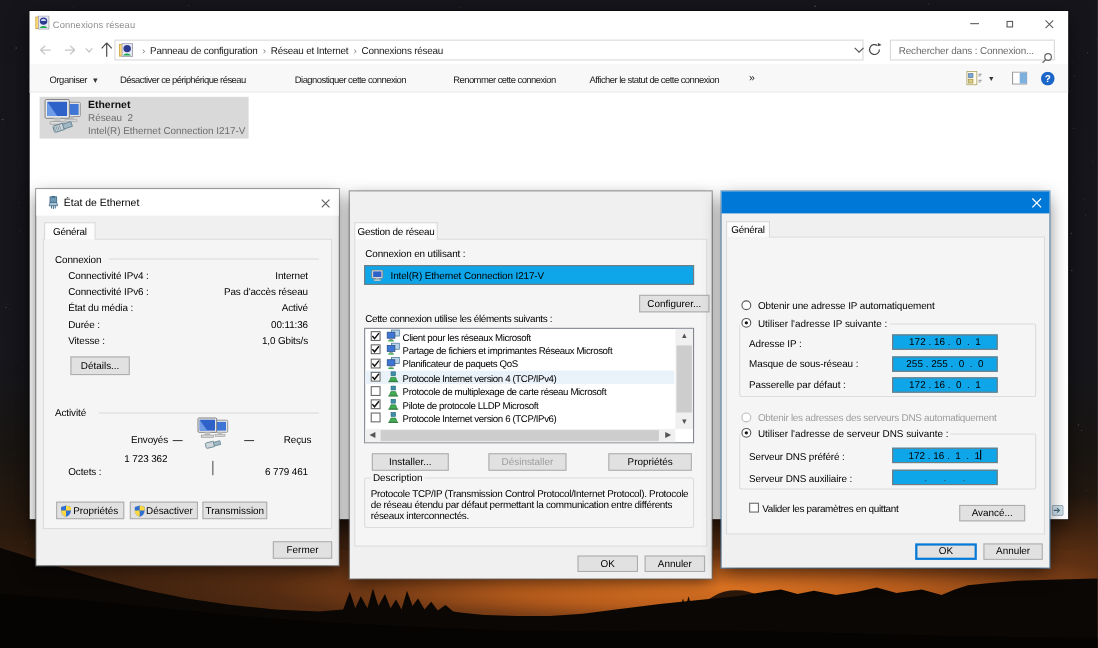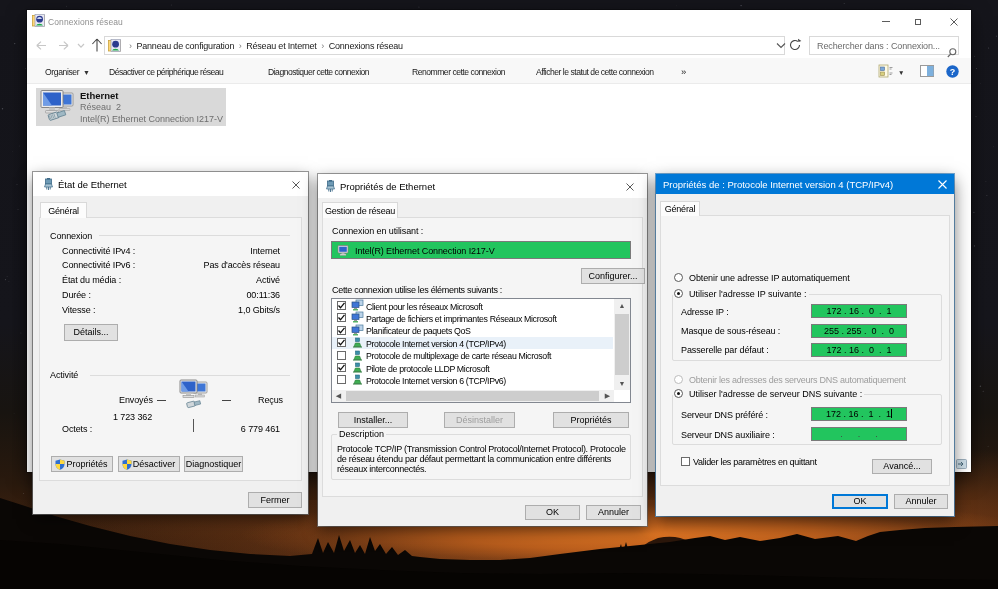--- a/index.html
+++ b/index.html
@@ -20,21 +20,21 @@
 .dlg.active { box-shadow: 0 6px 16px rgba(0,0,0,0.55), 0 0 0 1px rgba(100,160,210,0.9); }
 .dtitle { position:absolute; left:0; top:0; right:0; height:24px; background:#fff; }
 .dtitle .txt { position:absolute; left:25px; top:7px; font-size:9.5px; color:#000; white-space:nowrap; }
 .dlg.active .dtitle { background:#0078d7; }
 .dlg.active .dtitle .txt { color:#fff; }
 .tab { position:absolute; background:#fcfcfc; border:1px solid #d9d9d9; border-bottom:none; font-size:9px; letter-spacing:-0.2px; text-align:center; }
 .tabpage { position:absolute; background:#f5f5f5; border:1px solid #dcdcdc; }
 .btn { position:absolute; background:#e1e1e1; border:1px solid #adadad; font-size:9px; color:#000; text-align:center; }
 .btn.def { border:2px solid #0078d7; }
 .btn.dis { color:#9d9d9d; }
-.field { position:absolute; background:#22c55e; border:1px solid #7a7a7a; font-size:9px; }
+.field { position:absolute; background:#0ea5e9; border:1px solid #7a7a7a; font-size:9px; }
 .gbox { position:absolute; border:1px solid #dcdcdc; border-radius:2px; }
 .glabel { position:absolute; background:#f5f5f5; padding:0 2px; font-size:9px; white-space:nowrap; }
 .lbl { position:absolute; font-size:9px; letter-spacing:-0.1px; white-space:nowrap; color:#000; }
 .lbl.gray { color:#9d9d9d; }
 .radio { position:absolute; width:9px; height:9px; border:1px solid #5a5a5a; border-radius:50%; background:#fff; }
 .radio.on::after { content:""; position:absolute; left:2px; top:2px; width:3px; height:3px; border-radius:50%; background:#111; }
 .radio.dis { border-color:#bcbcbc; }
 .checkbox { position:absolute; width:9px; height:9px; border:1px solid #6a6a6a; background:#fff; }
 .hline { position:absolute; height:1px; background:#dcdcdc; }
 </style>
@@ -263,38 +263,26 @@
         <path d="M5,0.5 L9.5,1.8 V5 C9.5,8 7.6,10 5,10.7 C2.4,10 0.5,8 0.5,5 V1.8 Z" fill="#2f6fd0"></path>
         <path d="M5,0.5 L9.5,1.8 V5 H5 Z" fill="#ffd83d"></path>
         <path d="M0.5,5 H5 V10.7 C2.4,10 0.5,8 0.5,5" fill="#ffd83d"></path>
       </svg>
     <div class="btn" style="left:85px;top:284px;width:62px;height:16px;line-height:14px;padding-left:10px;">Désactiver</div>
     <svg class="abs" style="left:89px;top:287px;" width="10" height="11" viewBox="0 0 10 11">
         <path d="M5,0.5 L9.5,1.8 V5 C9.5,8 7.6,10 5,10.7 C2.4,10 0.5,8 0.5,5 V1.8 Z" fill="#2f6fd0"></path>
         <path d="M5,0.5 L9.5,1.8 V5 H5 Z" fill="#ffd83d"></path>
         <path d="M0.5,5 H5 V10.7 C2.4,10 0.5,8 0.5,5" fill="#ffd83d"></path>
       </svg>
-    <div class="btn" style="left:151px;top:284px;width:59px;height:16px;line-height:14px;">Diagnostiquer</div>
+    <div class="btn" style="left:151px;top:284px;width:59px;height:16px;line-height:14px;">Transmission</div>
     <div class="btn" style="left:215px;top:320px;width:54px;height:16px;line-height:14px;">Fermer</div>
   </div>
 
   <div class="dlg" id="d2" style="left:318px; top:174px; width:329px; height:352px;">
     <div class="tabpage" style="left:4px;top:43px;width:321px;height:280px;"></div>
-    <div class="dtitle">
-      <svg class="abs" style="left:8px;top:6px;" width="9" height="13" viewBox="0 0 9 13">
-        <rect x="1.5" y="1" width="6" height="5" fill="#6e9ab5" stroke="#3e6a88" stroke-width="0.8"></rect>
-        <rect x="3" y="0" width="3" height="1.5" fill="#3e6a88"></rect>
-        <path d="M1.5,6 h6 l1,3 h-8 Z" fill="#a8c4d4" stroke="#3e6a88" stroke-width="0.7"></path>
-        <path d="M2.8,9 v2.5 M4.5,9 v3 M6.2,9 v2.5" stroke="#3e6a88" stroke-width="0.9"></path>
-      </svg>
-      <div class="txt" style="left:22px;">Propriétés de Ethernet</div>
-      <svg class="abs" style="left:308px;top:9px;" width="8" height="8" viewBox="0 0 8 8">
-          <path d="M0.5,0.5 L7.5,7.5 M7.5,0.5 L0.5,7.5" stroke="#595959" stroke-width="1"></path>
-        </svg>
-    </div>
     <div class="tab" style="left:4px;top:28px;width:76px;height:16px;line-height:16px;">Gestion de réseau</div>
     <div class="lbl" style="left:14px;top:52px;">Connexion en utilisant :</div>
     <div class="field" style="left:13px;top:67px;width:300px;height:18px;"></div>
     <svg class="abs" style="left:19px;top:71px;" width="12" height="11" viewBox="0 0 12 11">
       <rect x="1" y="0.5" width="10" height="7.5" rx="0.8" fill="#e8e8e8" stroke="#7d7d7d" stroke-width="0.8"></rect>
       <rect x="2.2" y="1.7" width="7.6" height="5.1" fill="#2e62c9"></rect>
       <rect x="4.5" y="8" width="3" height="1" fill="#bdbdbd"></rect>
       <rect x="3" y="9" width="6" height="1.4" fill="#dedede" stroke="#8f8f8f" stroke-width="0.4"></rect>
     </svg>
     <div class="lbl" style="left:37px;top:72px;">Intel(R) Ethernet Connection I217-V</div>
@@ -390,21 +378,20 @@
     <div class="gbox" style="left:13px;top:260px;width:300px;height:46px;"></div>
     <div class="glabel" style="left:19px;top:255px;">Description</div>
     <div class="lbl" style="left:19px;top:271px;width:294px;white-space:normal;line-height:9.8px;letter-spacing:-0.27px;">Protocole TCP/IP (Transmission Control Protocol/Internet Protocol). Protocole de réseau étendu par défaut permettant la communication entre différents réseaux interconnectés.</div>
     <div class="btn" style="left:207px;top:331px;width:55px;height:15px;line-height:13px;">OK</div>
     <div class="btn" style="left:268px;top:331px;width:55px;height:15px;line-height:13px;">Annuler</div>
   </div>
 
   <div class="dlg active" id="d3" style="left:656px; top:174px; width:298px; height:342px;">
     <div class="tabpage" style="left:4px;top:41px;width:290px;height:271px;"></div>
     <div class="dtitle" style="height:20px;">
-      <div class="txt" style="left:7px;top:5px;">Propriétés de : Protocole Internet version 4 (TCP/IPv4)</div>
       <svg class="abs" style="left:282px;top:6px;" width="9" height="9" viewBox="0 0 9 9">
           <path d="M0.5,0.5 L8.5,8.5 M8.5,0.5 L0.5,8.5" stroke="#fff" stroke-width="1.1"></path>
         </svg>
     </div>
     <div class="tab" style="left:4px;top:27px;width:40px;height:15px;line-height:15px;">Général</div>
     <div class="radio" style="left:18px;top:99px;"></div>
     <div class="lbl" style="left:33px;top:99px;">Obtenir une adresse IP automatiquement</div>
     <div class="gbox" style="left:16px;top:120px;width:270px;height:67px;"></div>
     <div class="abs" style="left:17px;top:115px;width:16px;height:10px;background:#f5f5f5;"></div>
     <div class="radio on" style="left:18px;top:115px;"></div>

